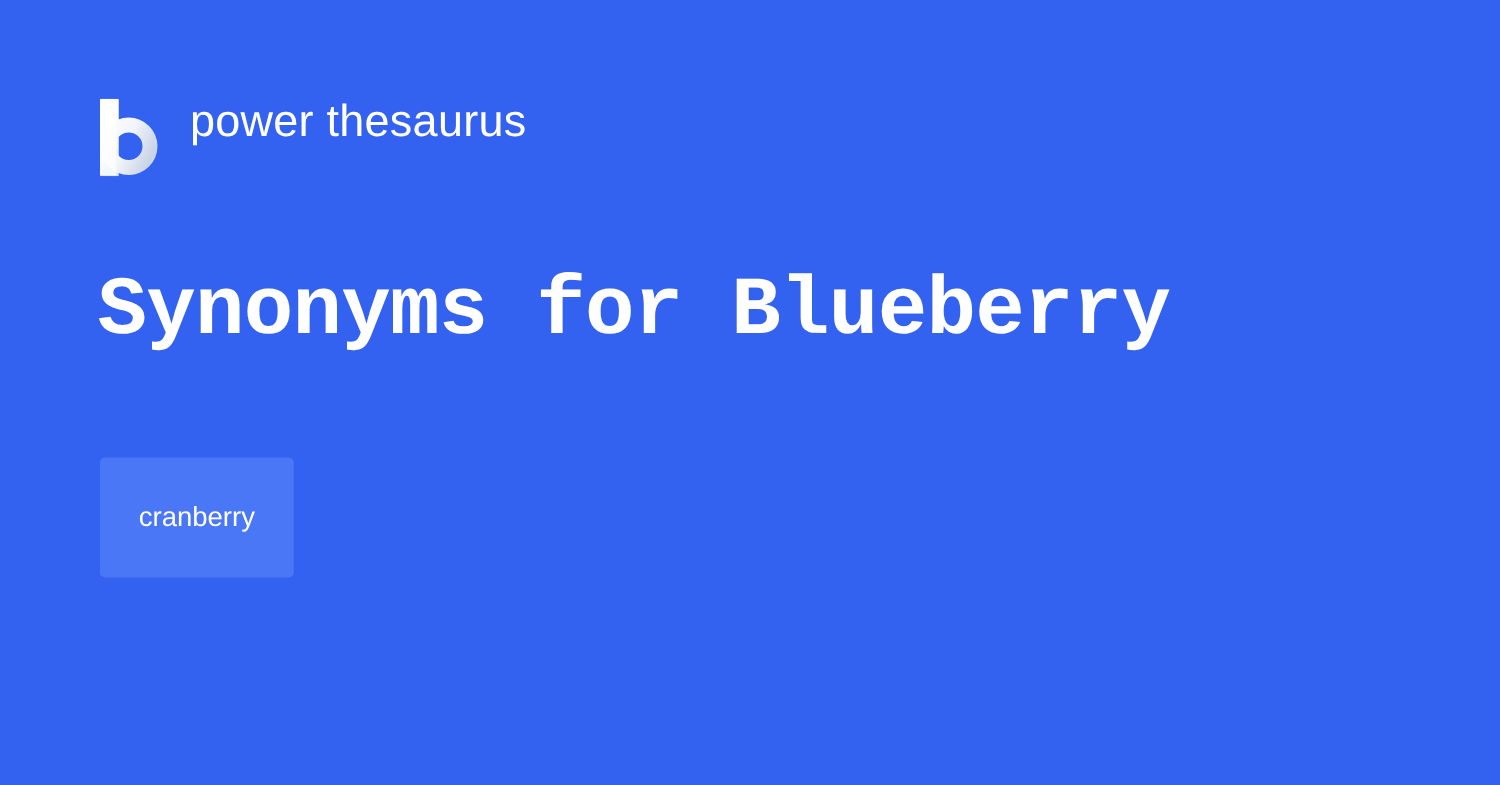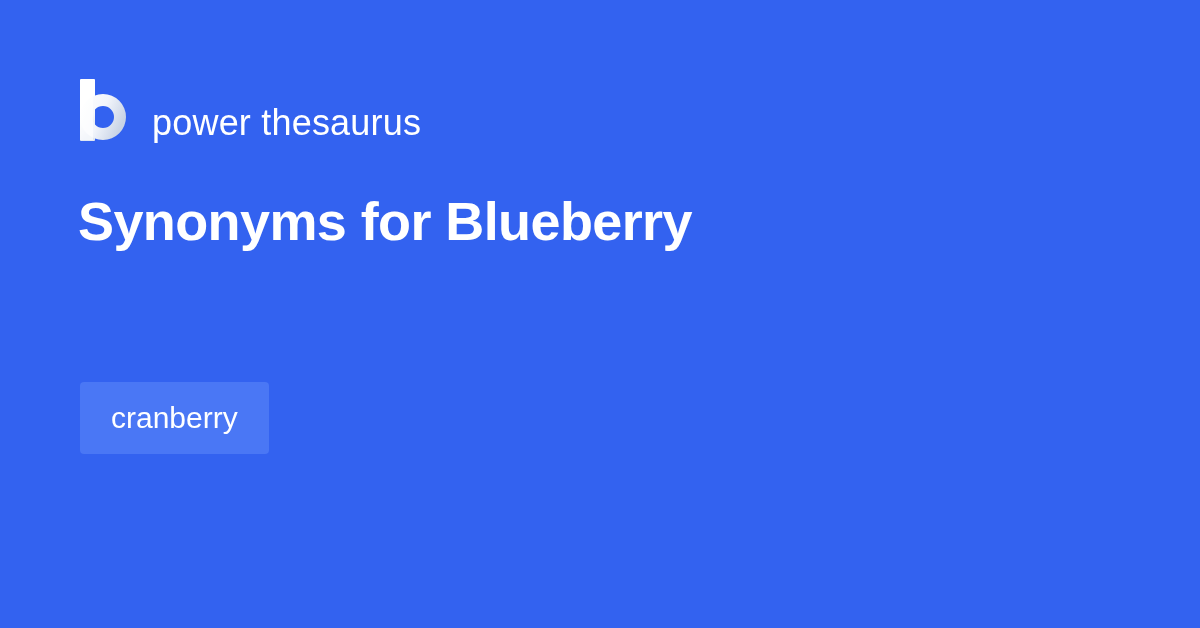--- a/index.html
+++ b/index.html
@@ -12,71 +12,71 @@
   #page {
     position:relative;
     width:1200px; height:628px;
     background:#3362f0;
   }
 
   
   #brand {
     position:absolute;
     left:80px; top:79px;
-    display:flex; align-items:flex-end; gap:22px;
+    display:flex; align-items:flex-start; gap:22px;
   }
   #logo-mark {
     width:50px; height:62px;
     display:block; flex:none;
   }
   #brand-name {
     font-size:36px;
     font-weight:500;
     color:#ffffff;
     letter-spacing:0.2px;
     line-height:1;
     white-space:nowrap;
   }
 
   
   #headline {
     position:absolute;
-    left:78px; top:192px;
+    left:78px; top:213px;
     width:1060px;
-    font-size:54px;
+    font-size:66px;
     font-weight:700;
     color:#ffffff;
     line-height:1.08;
     letter-spacing:-0.6px;
     white-space:nowrap;
+    font-family:Liberation Mono, monospace;
   }
 
   
   #chips {
     position:absolute;
     left:80px; top:366px;
     width:1060px;
     display:flex;
     flex-wrap:wrap;
     gap:20px 17px;
   }
   .chip {
-    height:72px;
+    height:96px;
     display:flex;
     align-items:center;
     justify-content:center;
     padding:0 31px;
     background:#4a77f5;
     border-radius:4px;
     color:#ffffff;
-    font-size:30px;
+    font-size:22px;
     font-weight:400;
     line-height:1;
     white-space:nowrap;
-    margin-top:16px;
   }
 </style>
 </head>
 <body>
 
 <div id="page">
 
   <div id="brand">
     <svg id="logo-mark" viewBox="0 0 50 62">
       <defs>

